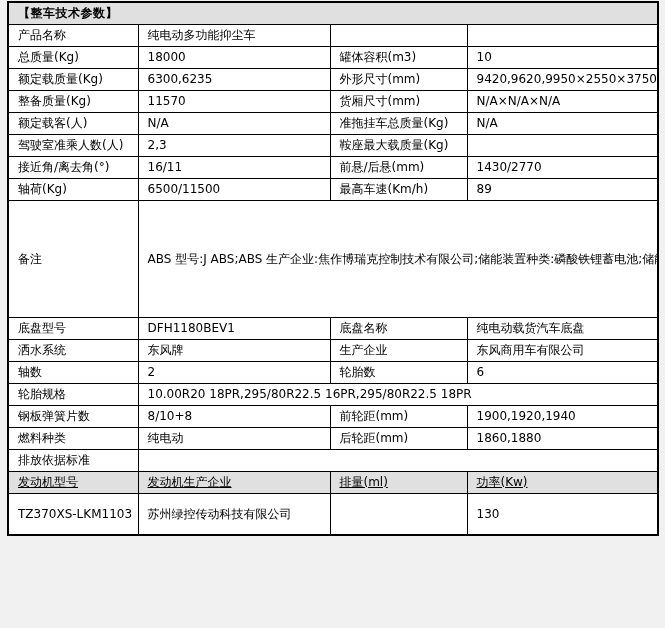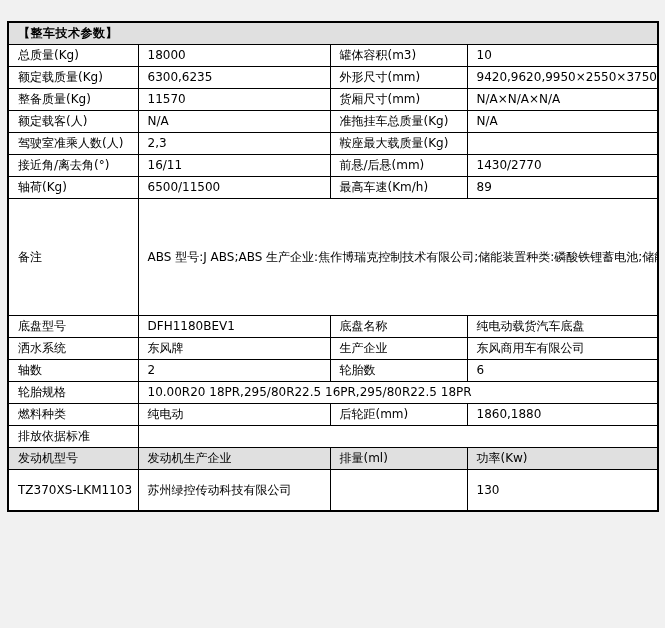--- a/index.html
+++ b/index.html
@@ -15,21 +15,21 @@
     width: 665px;
     height: 628px;
     background: var(--page-bg);
     font-family: "DejaVu Sans", "Liberation Sans", sans-serif;
     color: var(--text);
     overflow: hidden;
   }
   .sheet {
     position: absolute;
     left: 7px;
-    top: 21px;
+    top: 1px;
     width: 650px;
   }
   table.spec {
     width: 100%;
     border-collapse: collapse;
     table-layout: fixed;
     border: 2px solid var(--border);
     background: var(--cell-bg);
   }
   table.spec td {
@@ -42,21 +42,21 @@
     white-space: nowrap;
   }
   tr.data-row { height: 22px; }
   td.section-title {
     background: var(--band-bg);
     font-weight: bold;
     font-size: 13px;
     height: 22px;
     letter-spacing: 0.5px;
   }
-  tr.subheader-row td { background: var(--band-bg); }
+  tr.subheader-row td { background: var(--band-bg); text-decoration: underline; }
   td.top { vertical-align: top; padding-top: 4px; }
   td.remark {
     white-space: normal;
     line-height: 20px;
     padding: 3px 6px 3px 9px;
     overflow-wrap: break-word;
     word-break: break-word;
   }
 </style>
 </head>
@@ -66,20 +66,26 @@
   <table class="spec">
     <colgroup>
         <col style="width: 130px;">
         <col style="width: 192px;">
         <col style="width: 137px;">
         <col style="width: 191px;">
       </colgroup>
     <tbody>
         <tr>
           <td colspan="4" class="section-title">【整车技术参数】</td>
+        </tr>
+        <tr class="data-row">
+          <td>产品名称</td>
+          <td>纯电动多功能抑尘车</td>
+          <td></td>
+          <td></td>
         </tr>
         <tr class="data-row">
           <td>总质量(Kg)</td>
           <td>18000</td>
           <td>罐体容积(m3)</td>
           <td>10</td>
         </tr>
         <tr class="data-row">
           <td>额定载质量(Kg)</td>
           <td>6300,6235</td>
@@ -136,20 +142,26 @@
           <td>轴数</td>
           <td>2</td>
           <td>轮胎数</td>
           <td>6</td>
         </tr>
         <tr class="data-row">
           <td>轮胎规格</td>
           <td colspan="3">10.00R20 18PR,295/80R22.5 16PR,295/80R22.5 18PR</td>
         </tr>
         <tr class="data-row">
+          <td>钢板弹簧片数</td>
+          <td>8/10+8</td>
+          <td>前轮距(mm)</td>
+          <td>1900,1920,1940</td>
+        </tr>
+        <tr class="data-row">
           <td>燃料种类</td>
           <td>纯电动</td>
           <td>后轮距(mm)</td>
           <td>1860,1880</td>
         </tr>
         <tr class="data-row">
           <td>排放依据标准</td>
           <td colspan="3"></td>
         </tr>
         <tr class="data-row subheader-row">

